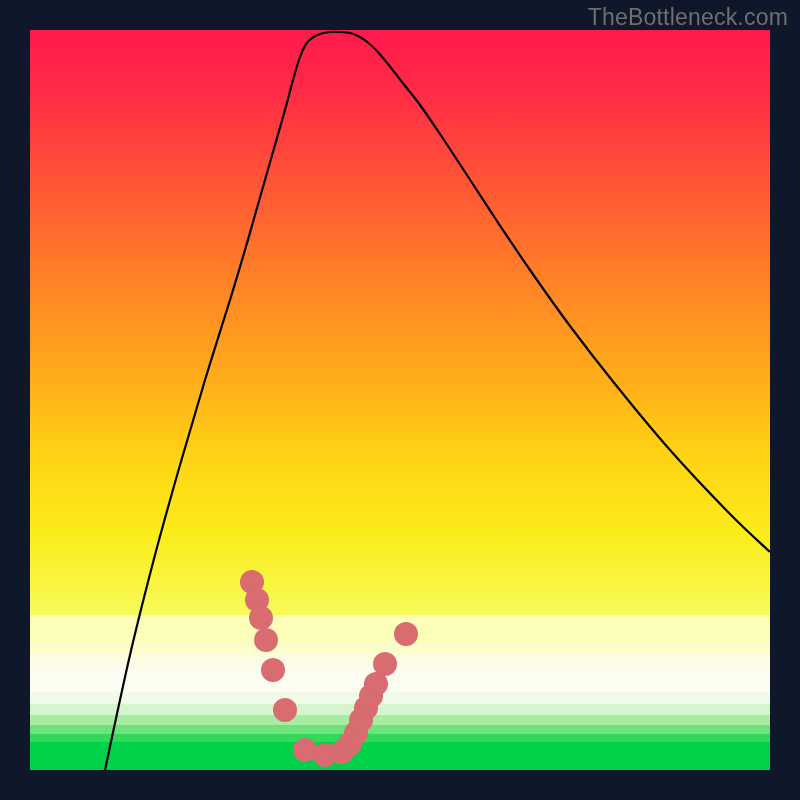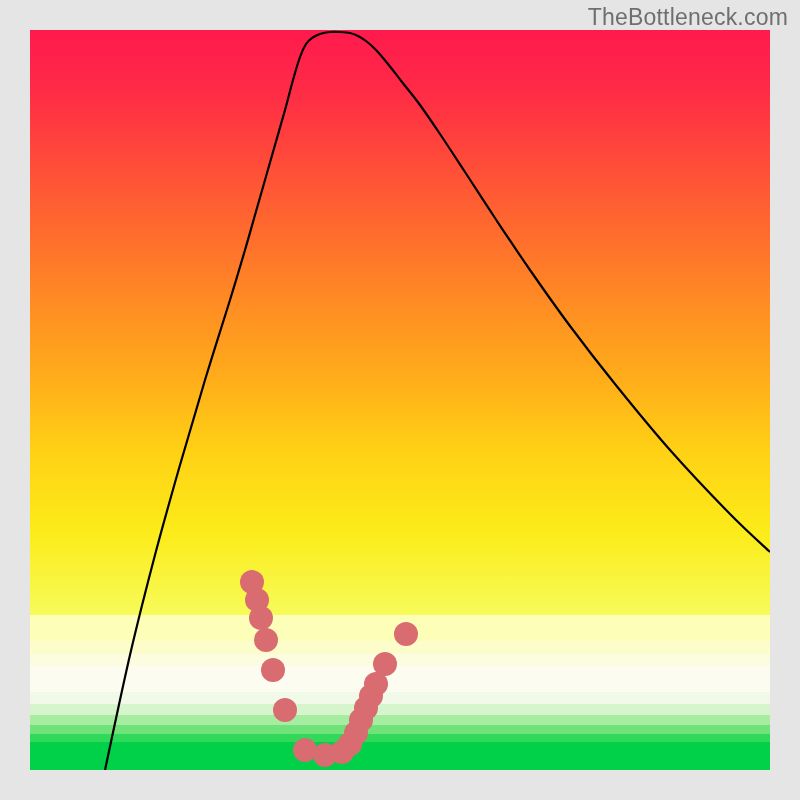--- a/index.html
+++ b/index.html
@@ -9,21 +9,21 @@
     height: 800px;
     background: #000;
     overflow: hidden;
     font-family: Arial, Helvetica, sans-serif;
   }
   .frame {
     position: absolute;
     top: 0; left: 0;
     width: 800px;
     height: 800px;
-    background: #e5e5e5;
+    background: #0f172a;
   }
   .plot {
     position: absolute;
     top: 30px;
     left: 30px;
     width: 740px;
     height: 740px;
     overflow: hidden;
   }
   .gradient-high {

